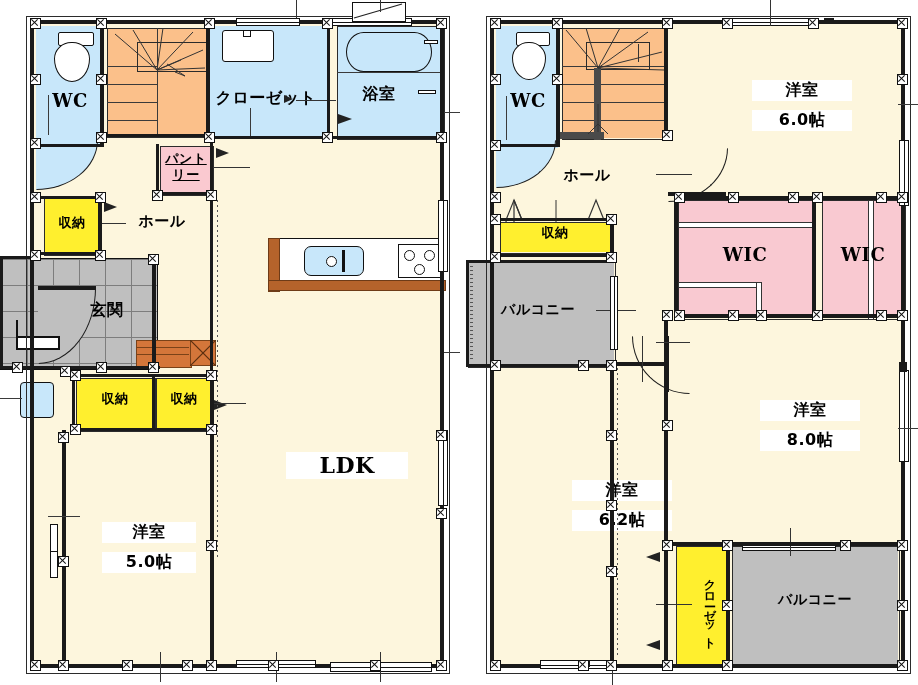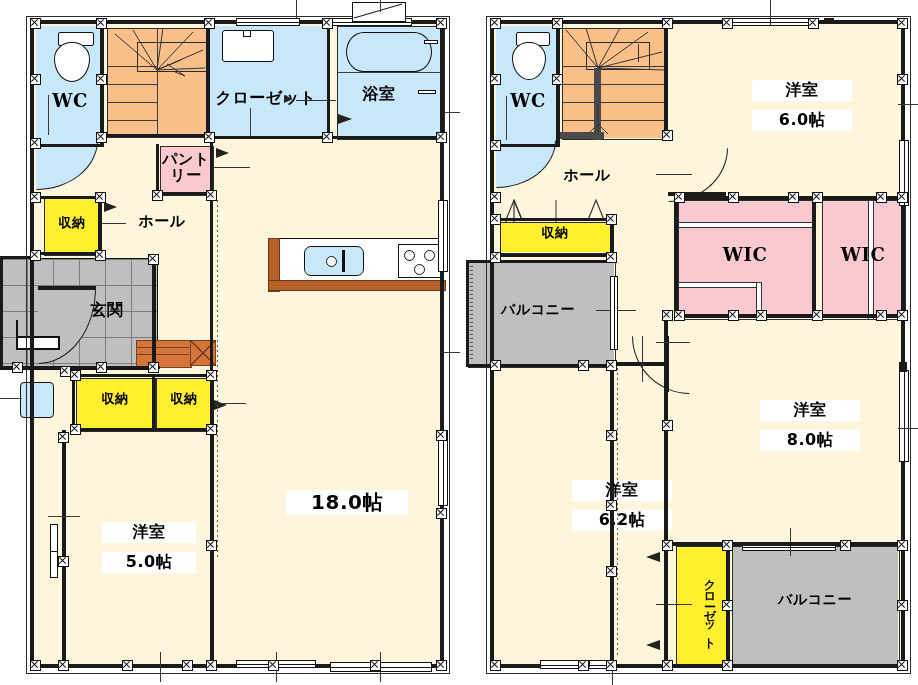--- a/index.html
+++ b/index.html
@@ -35,21 +35,21 @@
 
   
   .lbl{position:absolute;color:#000;line-height:1.05;text-align:center;
        white-space:pre-line;font-weight:700;letter-spacing:.5px;}
   .lbl.box{background:#ffffff;padding:2px 5px;}
   .lbl.plain{background:transparent;}
   .lbl.vert{writing-mode:vertical-rl;text-orientation:upright;white-space:nowrap;
             line-height:1.0;letter-spacing:1px;}
   .sz18{font-size:18px;} .sz16{font-size:16px;} .sz15{font-size:15px;}
   .sz14{font-size:14px;} .sz13{font-size:13px;} .sz12{font-size:12px;}
-  .sz11{font-size:15px;} .sz22{font-size:22px;} .sz20{font-size:20px;}
+  .sz11{font-size:13px;text-decoration:underline;} .sz22{font-size:22px;} .sz20{font-size:20px;}
   .serif{font-family:"DejaVu Serif","Liberation Serif",serif;}
 
   
   .toilet-bowl{position:absolute;border:1.4px solid #111;background:#fff;
       border-radius:48% 48% 50% 50%/42% 42% 58% 58%;}
   .toilet-tank{position:absolute;border:1.4px solid #111;background:#fff;border-radius:2px;}
   .tub{position:absolute;border:1.6px solid #111;background:#c8e7fa;
       border-radius:30px/34px;}
   .vanity{position:absolute;border:1.4px solid #111;background:#fff;border-radius:3px;}
   .sinkbowl{position:absolute;border:1.3px solid #111;background:#c8e7fa;border-radius:7px;}
@@ -189,21 +189,21 @@
     <div class="fill f-yellow" style="left:76px;top:378px;width:78px;height:52px;"></div>
     <div class="win" style="left:76px;top:378px;width:78px;height:52px;"></div>
     <div class="lbl plain sz13" style="left:76px;top:392px;width:78px;">収納</div>
 
     <div class="fill f-yellow" style="left:156px;top:378px;width:56px;height:52px;"></div>
     <div class="win" style="left:156px;top:378px;width:56px;height:52px;"></div>
     <div class="lbl plain sz13" style="left:156px;top:392px;width:56px;">収納</div>
     <div class="tri tri-r" style="left:214px;top:400px;border-top-width:5px;border-bottom-width:5px;border-left-width:13px;"></div>
     <div class="lead" style="left:212px;top:403px;width:34px;"></div>
 
-    <div class="lbl box sz20" style="left:286px;top:490px;width:112px;">18.0帖</div>
+    <div class="lbl box sz22 serif" style="left:286px;top:452px;width:112px;font-weight:700;">LDK</div>
 
     <div class="lbl box sz16" style="left:102px;top:522px;width:84px;">洋室</div>
     <div class="lbl box sz16" style="left:102px;top:552px;width:84px;">5.0帖</div>
 
     <div class="counter" style="left:276px;top:238px;width:164px;height:42px;"></div>
     <div class="sinkbowl" style="left:304px;top:246px;width:58px;height:28px;"></div>
     <div class="abs" style="left:326px;top:256px;width:11px;height:11px;border:1.2px solid #111;border-radius:50%;background:#fff;"></div>
     <div class="abs" style="left:342px;top:250px;width:3px;height:22px;background:#111;"></div>
     <div class="stove" style="left:398px;top:244px;width:44px;height:32px;"></div>
     <div class="burner" style="left:404px;top:250px;width:9px;height:9px;"></div>

